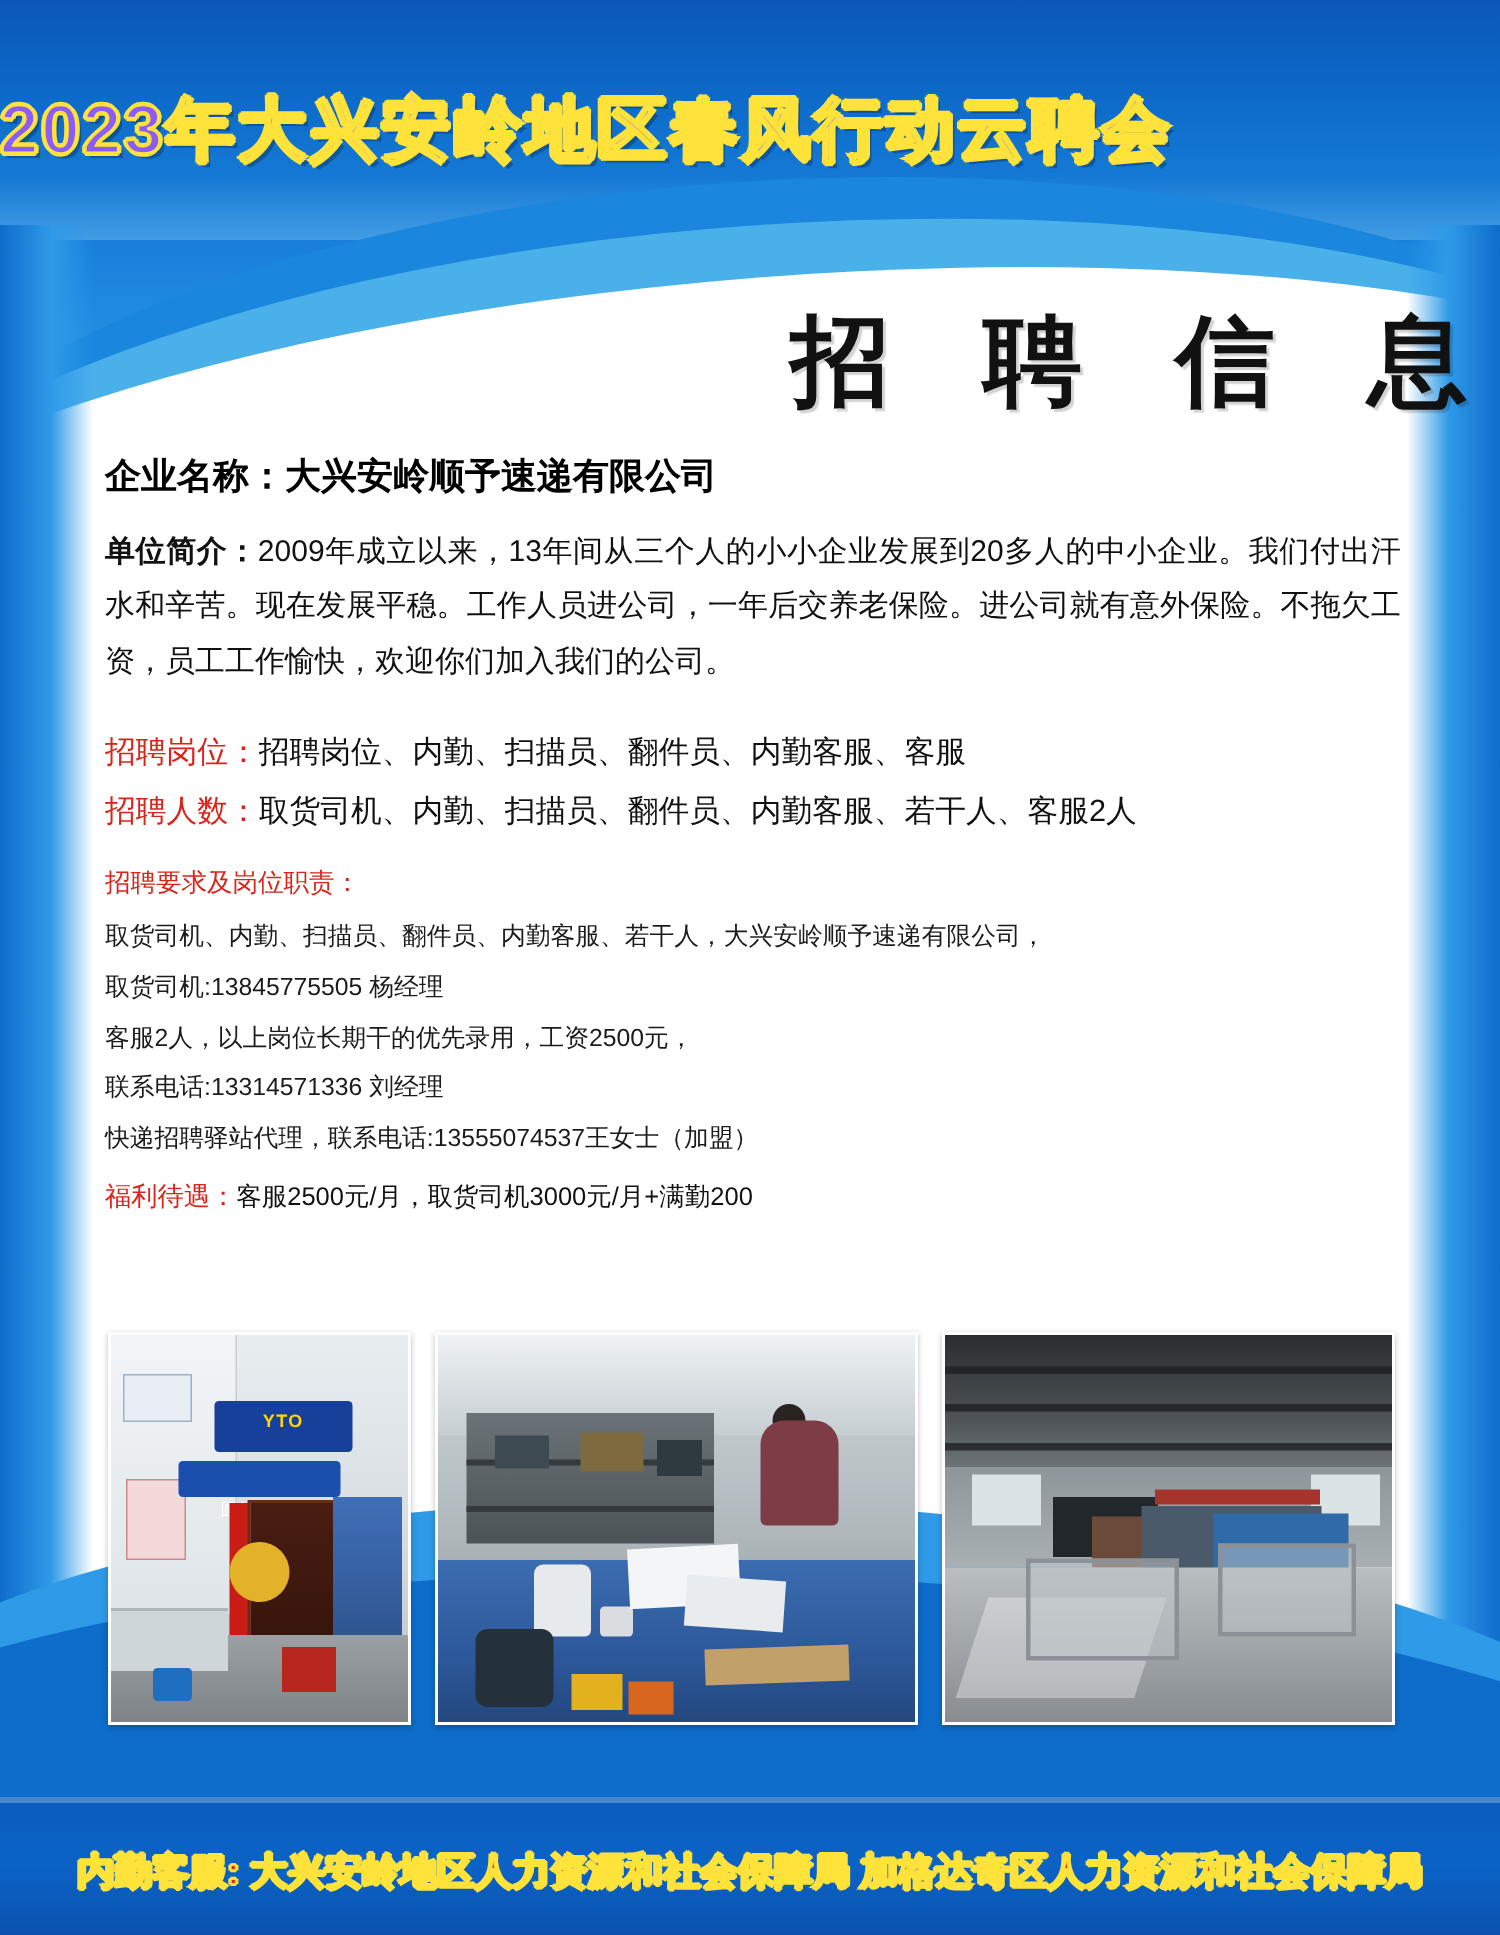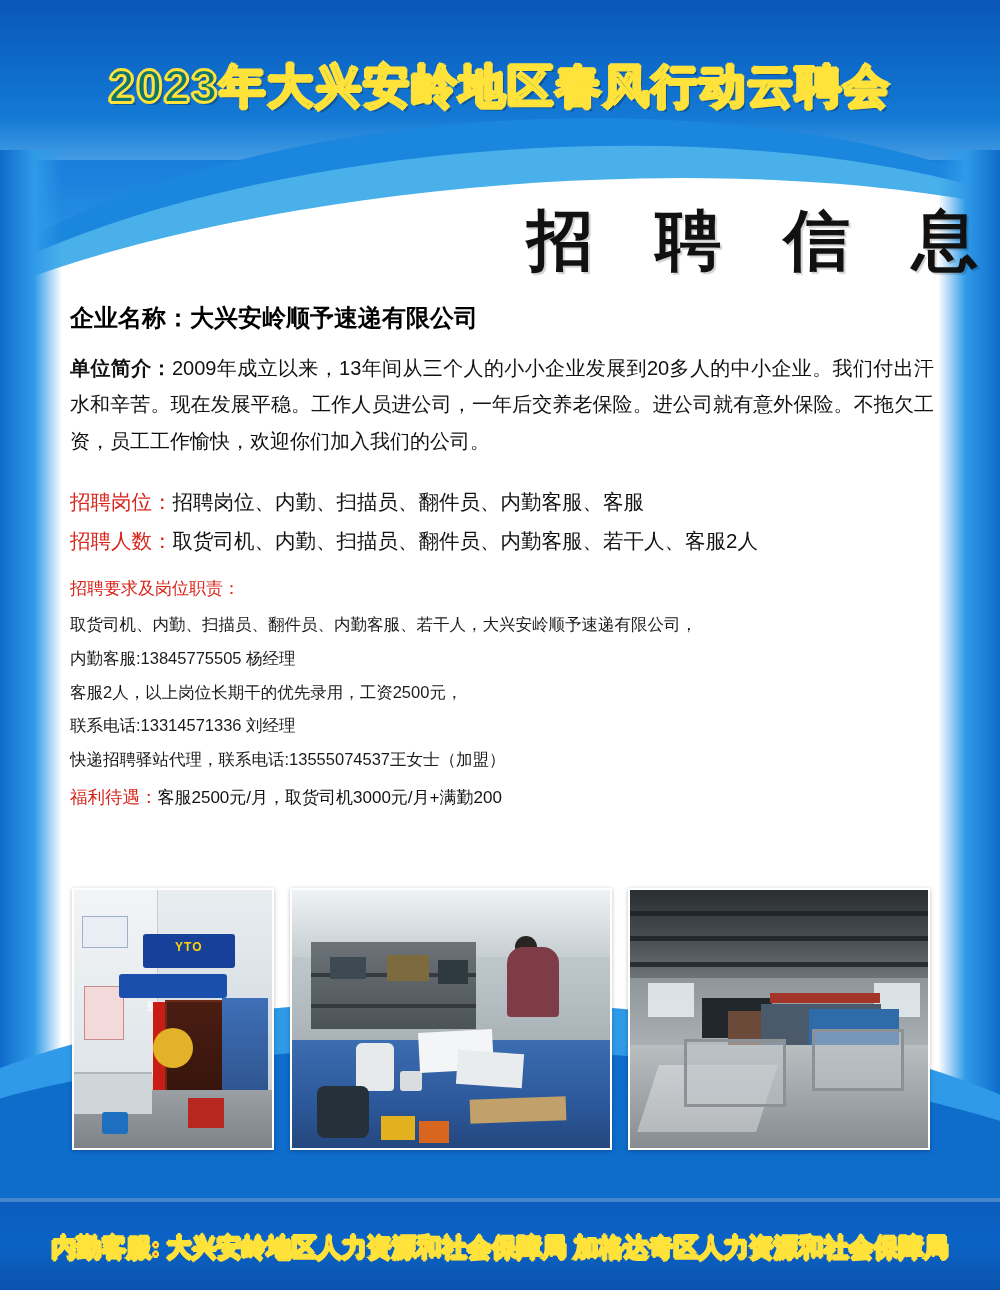--- a/index.html
+++ b/index.html
@@ -118,25 +118,25 @@
     left: 0; right: 0; top: 0;
     height: 4px;
     background: rgba(255,255,255,0.25);
   }
 
   
   .header-title {
     position: absolute;
     left: 0; right: 0;
     top: 56px;
-    text-align: center;
+    text-align: left;
     font-size: 46px;
     font-weight: bold;
     letter-spacing: 2px;
-    color: #0f766e;
+    color: #8b5cf6;
     -webkit-text-stroke: 2px #ffe23a;
     text-shadow:
        2px 0 0 #ffe23a, -2px 0 0 #ffe23a, 0 2px 0 #ffe23a, 0 -2px 0 #ffe23a,
        3px 3px 0 rgba(0,0,0,0.25);
     white-space: nowrap;
   }
 
   
   .main-headline {
     position: absolute;
@@ -333,21 +333,21 @@
       <span>招聘岗位：</span><span class="val">招聘岗位、内勤、扫描员、翻件员、内勤客服、客服</span>
     </div>
 
     <div class="red-line">
       <span>招聘人数：</span><span class="val">取货司机、内勤、扫描员、翻件员、内勤客服、若干人、客服2人</span>
     </div>
 
     <div class="req-title">招聘要求及岗位职责：</div>
 
     <div class="req-line">取货司机、内勤、扫描员、翻件员、内勤客服、若干人，大兴安岭顺予速递有限公司，</div>
-    <div class="req-line">内勤客服:13845775505 杨经理</div>
+    <div class="req-line">取货司机:13845775505 杨经理</div>
     <div class="req-line">客服2人，以上岗位长期干的优先录用，工资2500元，</div>
     <div class="req-line">联系电话:13314571336 刘经理</div>
     <div class="req-line">快递招聘驿站代理，联系电话:13555074537王女士（加盟）</div>
 
     <div class="benefit-line">
       <span>福利待遇：</span><span class="val">客服2500元/月，取货司机3000元/月+满勤200</span>
     </div>
   </div>
 
   <div class="photos">

